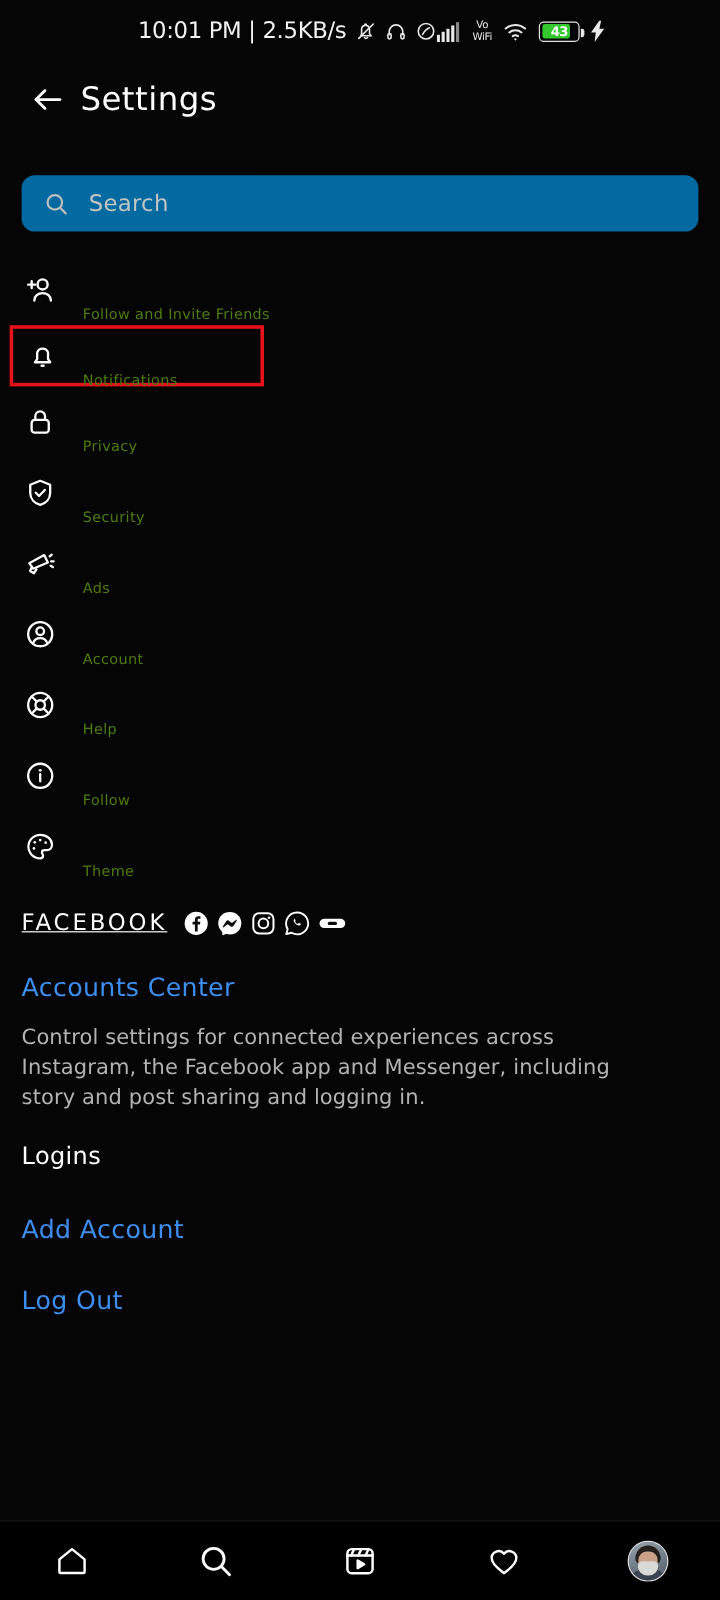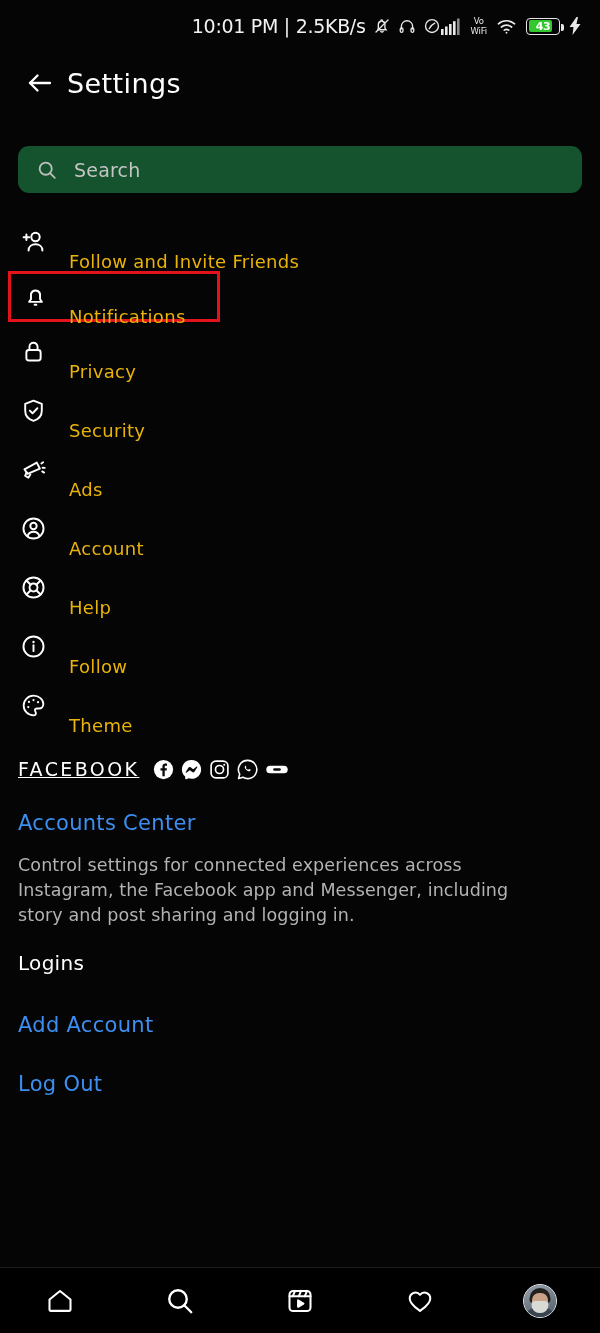--- a/index.html
+++ b/index.html
@@ -7,21 +7,21 @@
     width: 600px; height: 1333px;
     background: #050505;
     font-family: "DejaVu Sans", sans-serif;
     overflow: hidden;
   }
   body { position: relative; }
 
   
   .statusbar {
     position: absolute; top: 0; left: 16px; right: 0; height: 52px;
-    display: flex; align-items: center; justify-content: flex-end;
+    display: flex; align-items: center; justify-content: center;
     padding: 0 18px 0 22px;
   }
   .sb-left { display: flex; align-items: center; gap: 7px; }
   .sb-time {
     color: #f2f2f2; font-size: 19px; letter-spacing: -0.3px;
     font-family: "DejaVu Sans", sans-serif; white-space: nowrap;
   }
   .sb-right { display: flex; align-items: center; gap: 9px; }
   .sb-icon { display: block; }
 
@@ -62,40 +62,40 @@
   .page-title {
     color: #ffffff; font-size: 27px; letter-spacing: 0.4px;
     font-family: "DejaVu Sans", sans-serif;
   }
 
   
   .search-wrap {
     position: absolute; top: 146px; left: 18px; right: 18px; height: 47px;
   }
   .search-box {
-    width: 100%; height: 100%; background: #14532d; border-radius: 11px;
+    width: 100%; height: 100%; background: #0369a1; border-radius: 11px;
     display: flex; align-items: center; padding-left: 18px; gap: 16px;
     cursor: text;
   }
   .search-placeholder {
     color: #c4c4c4; font-size: 19px; letter-spacing: 0.2px;
   }
 
   
   .menu { position: absolute; top: 212px; left: 0; right: 0; }
   .menu-item {
     display: flex; align-items: center; height: 59px;
     padding-left: 18px; gap: 21px; cursor: pointer; position: relative;
   }
   .menu-icon {
     width: 30px; height: 30px; display: flex; align-items: center; justify-content: center;
     flex: 0 0 30px;
   }
   .menu-label {
-    color: #eab308; font-size: 18px; letter-spacing: 0.3px; margin-top: 40px;
+    color: #4d7c0f; font-size: 12px; letter-spacing: 0.3px; margin-top: 40px;
   }
   .menu-item.highlighted {
     border: 3px solid #e4121a;
     margin: 0 0 0 8px;
     width: 212px;
     height: 51px;
     padding-left: 9px;
     gap: 19px;
   }
 

